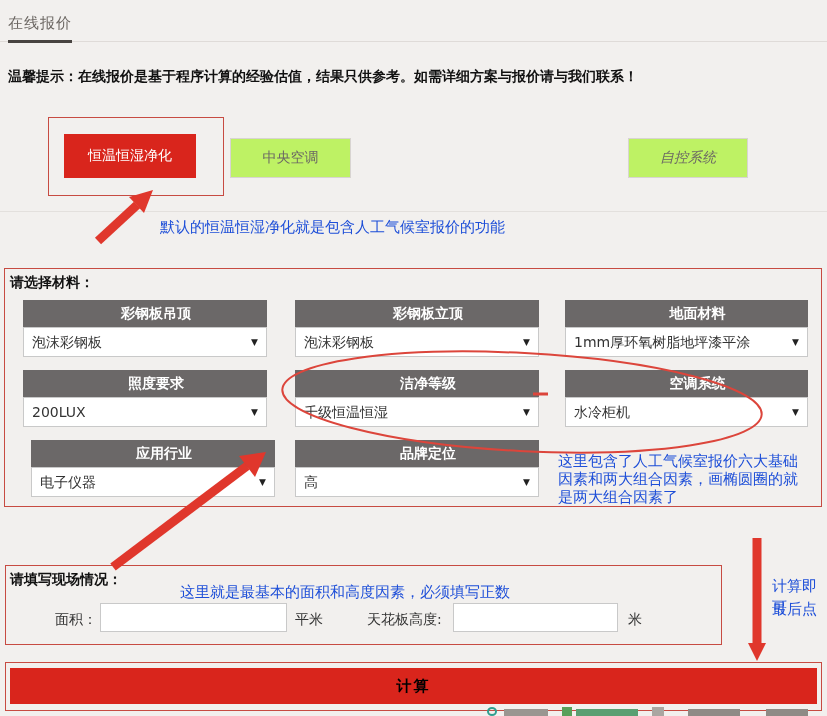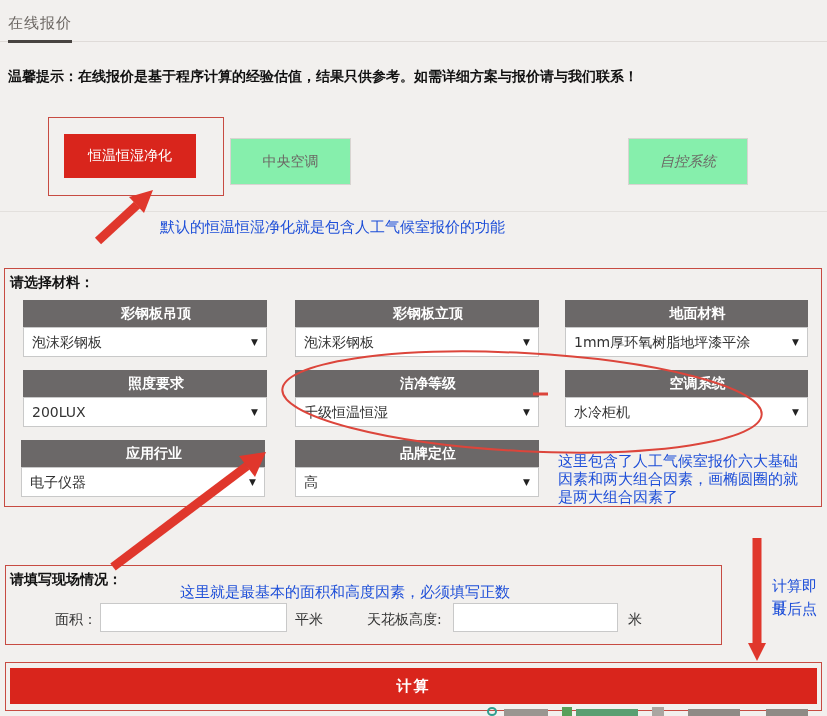--- a/index.html
+++ b/index.html
@@ -7,21 +7,21 @@
   body { font-family:"DejaVu Sans","Liberation Sans",sans-serif; background:#f2f0ee; }
   #screen { position:relative; width:827px; height:716px; background:#f2f0ee; overflow:hidden; }
 
   
   .page-title { position:absolute; left:8px; top:14px; font-size:15px; color:#6b6662; letter-spacing:1px; }
   .title-rule { position:absolute; left:0; top:41px; width:827px; height:1px; background:#dfdbd8; }
   .title-rule-dark { position:absolute; left:8px; top:40px; width:64px; height:3px; background:#474340; }
   .tip-text { position:absolute; left:8px; top:68px; font-size:14px; font-weight:bold; color:#111; }
 
   
-  .tab-btn { position:absolute; height:47px; background:#86efac; border:1px solid #d8d4d1; color:#6b6764;
+  .tab-btn { position:absolute; height:40px; background:#bef264; border:1px solid #d8d4d1; color:#6b6764;
              font-size:14px; text-align:center; cursor:pointer; display:flex; align-items:center; justify-content:center; }
   .tab-btn.active { background:#d9251c; border-color:#d9251c; color:#fff; height:44px; }
   .tabs-rule { position:absolute; left:0; top:211px; width:827px; height:1px; background:#e3e0dd; }
 
   
   .ann-rect { position:absolute; border:1px solid #c74b42; background:transparent; pointer-events:none; }
   .ann-text { position:absolute; color:#1d4ed8; font-size:15px; line-height:18px; }
   svg.overlay { position:absolute; left:0; top:0; pointer-events:none; }
 
   
@@ -34,21 +34,21 @@
                   white-space:nowrap; overflow:hidden; }
   .select-arrow { position:absolute; right:8px; top:0; line-height:28px; font-size:9px; color:#222; }
 
   
   .inline-label { position:absolute; font-size:14px; color:#333; }
   .text-input { position:absolute; height:29px; background:#fff; border:1px solid #c9c9c9; font-size:14px;
                 padding:0 6px; color:#333; }
 
   
   .calc-button { position:absolute; left:10px; top:668px; width:807px; height:36px; background:#d9251c;
-                 border:none; color:#ffffff; font-size:15px; font-weight:bold; letter-spacing:2px; cursor:pointer;
+                 border:none; color:#000000; font-size:15px; font-weight:bold; letter-spacing:2px; cursor:pointer;
                  font-family:"DejaVu Sans","Liberation Sans",sans-serif; }
 
   
   .footer-frag { position:absolute; }
 </style>
 </head>
 <body>
 
 <div id="screen">
 
@@ -111,21 +111,21 @@
     </div>
   </div>
   <div class="field-cell" style="left:565px; top:370px; width:243px;">
     <div class="field-header">空调系统</div>
     <div class="field-select">
       <span>水冷柜机</span>
       <span class="select-arrow">▼</span>
     </div>
   </div>
 
-  <div class="field-cell" style="left:21px; top:440px;border-radius:9px;">
+  <div class="field-cell" style="left:31px; top:440px;border-radius:9px;">
     <div class="field-header">应用行业</div>
     <div class="field-select">
       <span>电子仪器</span>
       <span class="select-arrow">▼</span>
     </div>
   </div>
   <div class="field-cell" style="left:295px; top:440px;">
     <div class="field-header">品牌定位</div>
     <div class="field-select">
       <span>高</span>

